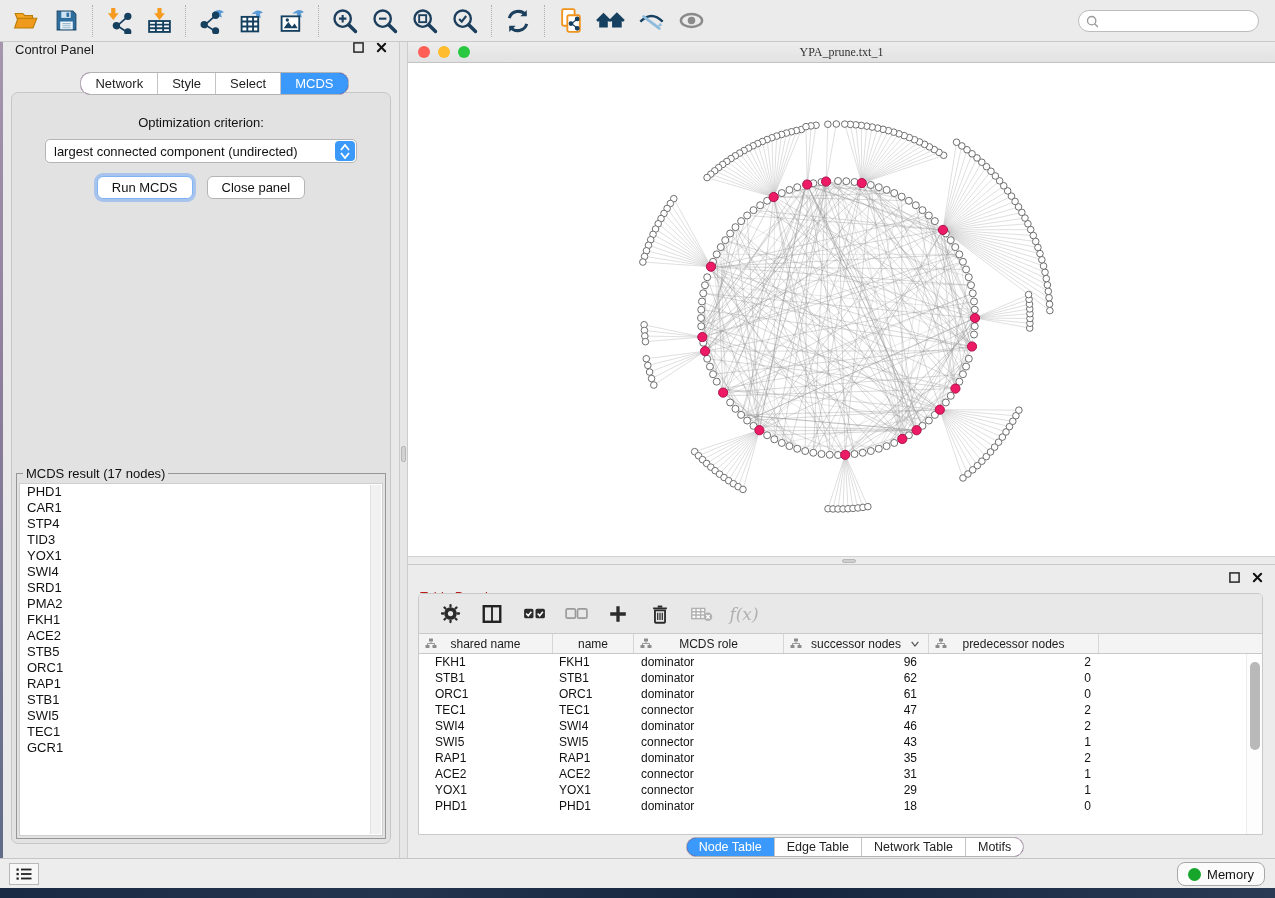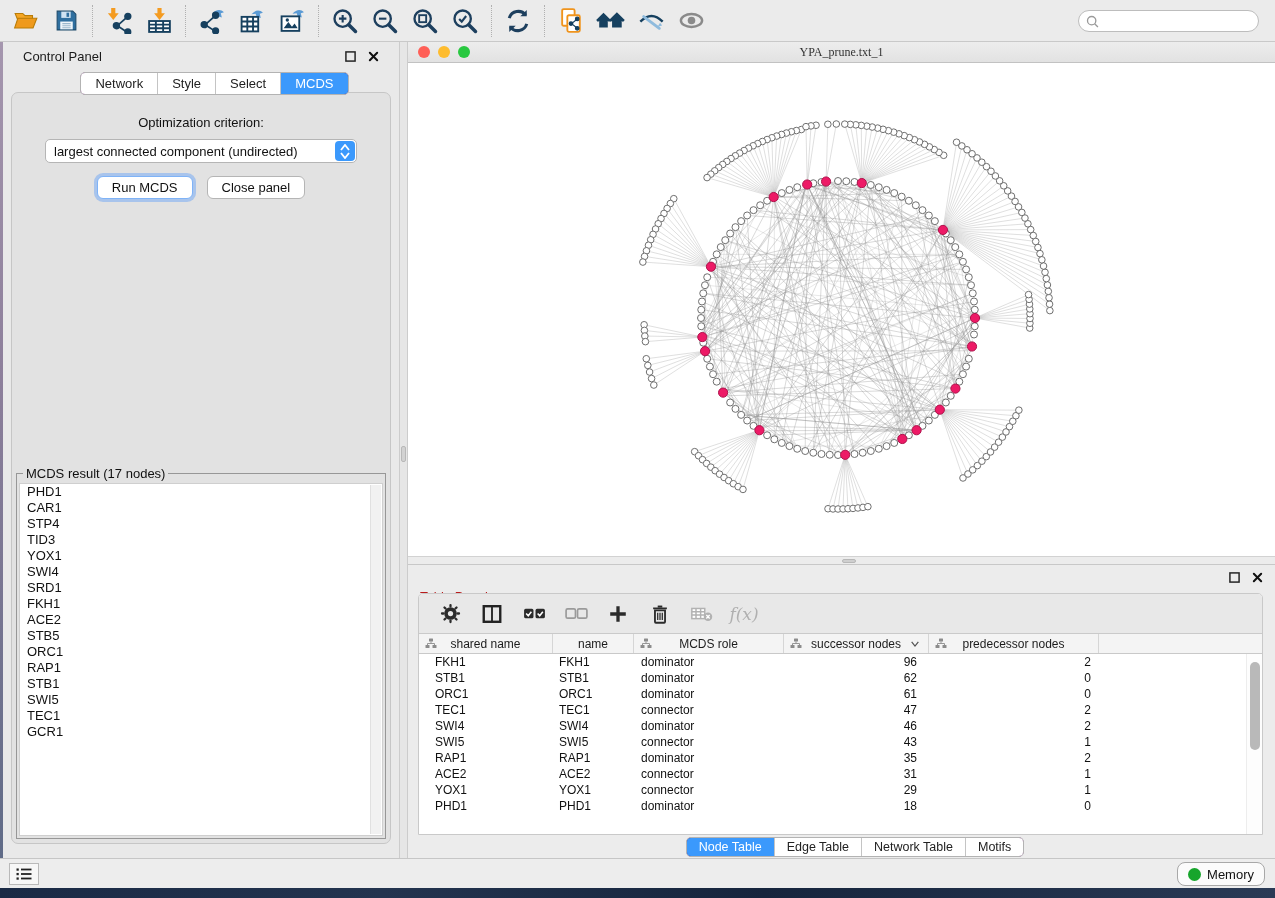--- a/index.html
+++ b/index.html
@@ -17,25 +17,25 @@
   .search-wrap input { border:none; outline:none; flex:1; height:18px; font-size:12px; background:transparent; }
 
   
   .wall-left { position:absolute; left:0; top:42px; width:3px; height:846px;
                background:linear-gradient(180deg,#a596ae,#8d7f9b 40%,#5d6a86); }
   .wall-bottom { position:absolute; left:0; top:888px; width:1275px; height:10px;
                  background:linear-gradient(90deg,#1a2a45,#23344f 30%,#16253d 60%,#2a3a55); }
 
   
   .control-panel { position:absolute; left:3px; top:42px; width:396px; height:816px; background:#e9e9e9; }
-  .cp-header { height:28px; display:flex; align-items:center; padding:0 20px;gap:45px; }
+  .cp-header { height:28px; display:flex; align-items:flex-start; padding:0 12px;gap:45px; }
   .cp-title { font-size:13px; color:#1a1a1a; }
   .panel-icons { margin-left:auto; display:flex; gap:12px; align-items:center; }
   .cp-tabs { display:flex; justify-content:center; margin-top:2px; position:relative; z-index:2; }
-  .seg { display:flex; border:1px solid #b3b3b3; border-radius:5px; overflow:hidden; background:#701a75;margin-left:27px; }
+  .seg { display:flex; border:1px solid #b3b3b3; border-radius:10px; overflow:hidden; background:#701a75;margin-left:27px; }
   .seg .seg-item { font-size:13px; color:#222; padding:3px 14px; border-right:1px solid #c4c4c4;
                    background:#fff; cursor:pointer; white-space:nowrap; }
   .seg .seg-item:last-child { border-right:none; }
   .seg .seg-item.active { background:#3b99fc; color:#fff; }
   .cp-inner { position:absolute; left:8px; right:8px; top:50px; bottom:14px; background:#e2e2e2;
               border:1px solid #c6c6c6; border-radius:7px; }
   .opt-label { text-align:center; font-size:13px; color:#111; margin-top:22px; }
   .dropdown { width:312px; height:24px; margin:9px auto 0; background:#fff; border:1px solid #b5b5b5;
               border-radius:5px; display:flex; align-items:center; padding-left:8px; position:relative; cursor:pointer; }
   .dropdown .dd-text { font-size:13px; color:#111; }
@@ -308,20 +308,21 @@
       <fieldset class="mcds-fieldset">
         <legend>MCDS result (17 nodes)</legend>
         <div class="mcds-list">
           <div class="mcds-item">PHD1</div>
           <div class="mcds-item">CAR1</div>
           <div class="mcds-item">STP4</div>
           <div class="mcds-item">TID3</div>
           <div class="mcds-item">YOX1</div>
           <div class="mcds-item">SWI4</div>
           <div class="mcds-item">SRD1</div>
+          <div class="mcds-item">PMA2</div>
           <div class="mcds-item">FKH1</div>
           <div class="mcds-item">ACE2</div>
           <div class="mcds-item">STB5</div>
           <div class="mcds-item">ORC1</div>
           <div class="mcds-item">RAP1</div>
           <div class="mcds-item">STB1</div>
           <div class="mcds-item">SWI5</div>
           <div class="mcds-item">TEC1</div>
           <div class="mcds-item">GCR1</div>
           <div class="scroll-track"></div>

